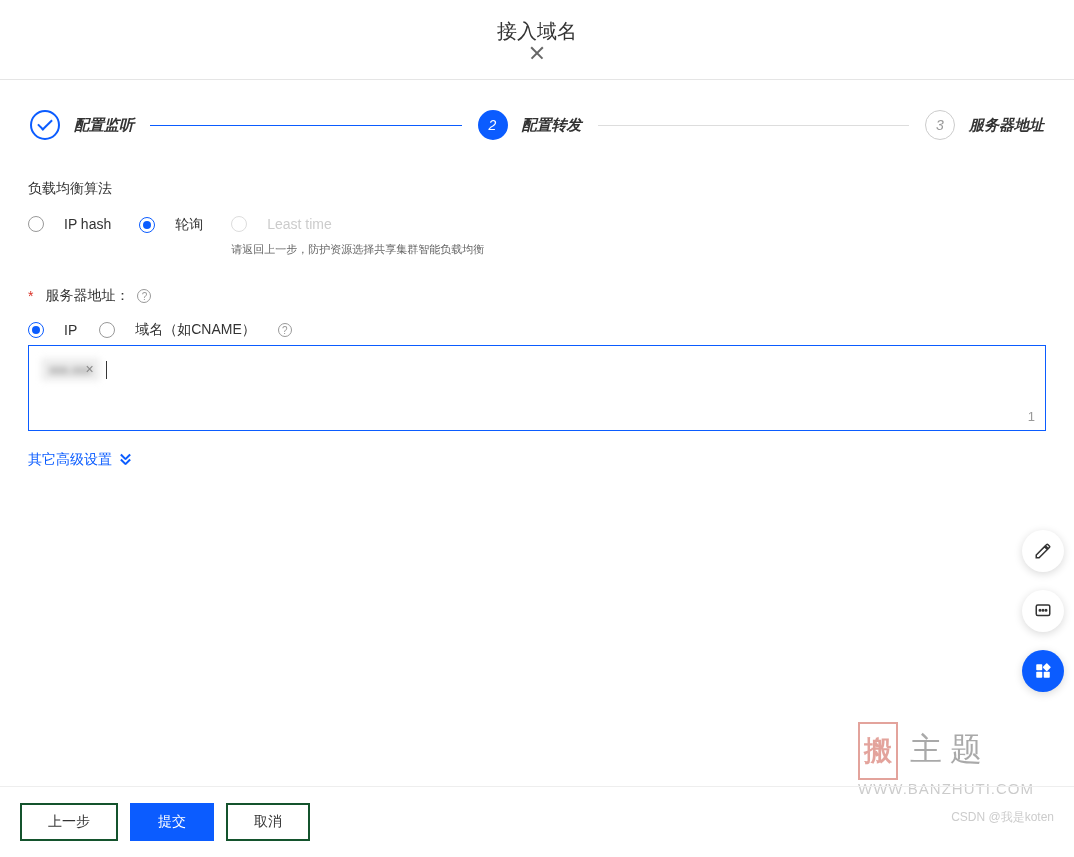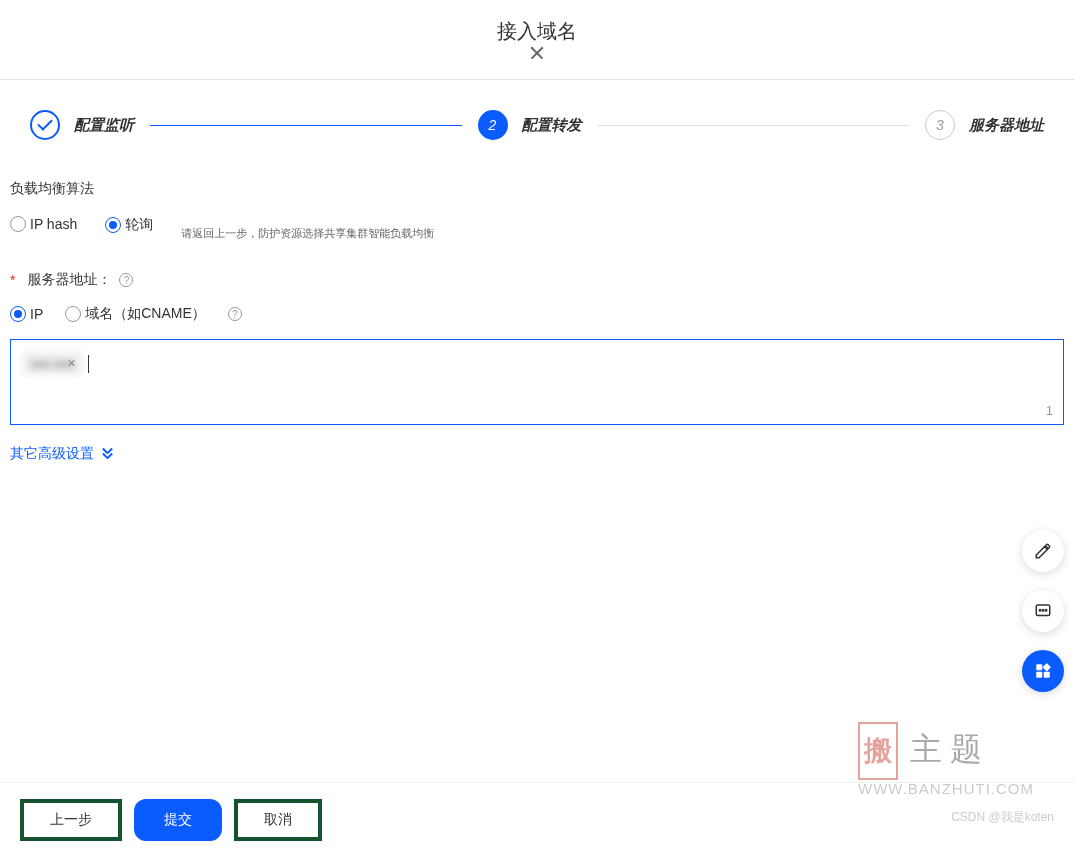--- a/index.html
+++ b/index.html
@@ -16,59 +16,59 @@
     .step { display: flex; align-items: center; font-style: italic; }
     .step-circle { width: 30px; height: 30px; border-radius: 50%; display: flex; align-items: center; justify-content: center; font-size: 14px; }
     .step-circle.done { border: 2px solid #0b5cff; color: #0b5cff; }
     .step-circle.active { background: #0b5cff; color: #fff; border: 2px solid #0b5cff; }
     .step-circle.pending { border: 1px solid #ccc; color: #999; background: #fff; }
     .step-label { margin-left: 14px; font-size: 15px; font-weight: 600; color: #333; }
     .step-line { flex: 1; height: 1px; background: #0b5cff; margin: 0 16px; }
     .step-line.gray { background: #ddd; }
     .check-icon { width: 14px; height: 8px; border-left: 2.5px solid #0b5cff; border-bottom: 2.5px solid #0b5cff; transform: rotate(-45deg); margin-top: -4px; }
     
-    .content { padding: 20px 10px; }
+    .content { padding: 20px 28px; }
     .section-label { font-size: 14px; color: #333; margin-bottom: 18px; }
     .required { color: #d93026; margin-right: 4px; }
     
     .radio-row { display: flex; align-items: flex-start; gap: 28px; margin-bottom: 30px; }
-    .radio-item { display: flex; align-items: center; gap: 4px; cursor: pointer; }
+    .radio-item { display: flex; align-items: center; gap: 20px; cursor: pointer; }
     .radio-outer { width: 16px; height: 16px; border: 1px solid #999; border-radius: 50%; display: flex; align-items: center; justify-content: center; }
     .radio-outer.selected { border-color: #0b5cff; }
     .radio-inner { width: 8px; height: 8px; background: #0b5cff; border-radius: 50%; }
     .radio-item.disabled .radio-outer { border-color: #ddd; }
     .radio-item.disabled .radio-label { color: #ccc; }
     .radio-label { font-size: 14px; color: #333; }
     .radio-hint { font-size: 11px; color: #666; margin-top: 10px; }
     .radio-col { display: flex; flex-direction: column; }
     
     .help-icon { width: 14px; height: 14px; border: 1px solid #999; border-radius: 50%; display: inline-flex; align-items: center; justify-content: center; font-size: 10px; color: #999; cursor: help; }
     
     .label-row { display: flex; align-items: center; gap: 8px; margin-bottom: 16px; }
     
-    .radio-row-2 { display: flex; align-items: center; gap: 22px; margin-bottom: 16px; }
+    .radio-row-2 { display: flex; align-items: center; gap: 22px; margin-bottom: 6px; }
     
     .tag-input-box { border: 1px solid #0b5cff; padding: 12px; min-height: 86px; position: relative; }
     .tag { display: inline-flex; align-items: center; background: #eee; border-radius: 3px; padding: 4px 8px; gap: 6px; filter: blur(3px); }
     .tag-text { font-size: 13px; color: #666; }
     .tag-close { font-size: 14px; color: #888; cursor: pointer; filter: blur(0); }
     .cursor-line { display: inline-block; width: 1px; height: 18px; background: #333; margin-left: 8px; vertical-align: middle; }
     .counter { position: absolute; bottom: 6px; right: 10px; font-size: 13px; color: #999; }
     
     .advanced-link { display: inline-flex; align-items: center; gap: 8px; color: #0b5cff; font-size: 14px; cursor: pointer; margin-top: 20px; }
     .chevron-down { width: 10px; height: 10px; position: relative; }
     .chevron-down::before, .chevron-down::after { content: ''; position: absolute; width: 7px; height: 1.5px; background: #0b5cff; top: 2px; }
     .chevron-down::before { left: 0; transform: rotate(45deg); }
     .chevron-down::after { left: 4px; transform: rotate(-45deg); }
     .chevron-down.second::before, .chevron-down.second::after { top: 7px; }
     .chevrons { position: relative; width: 12px; height: 12px; }
     
     .footer { position: absolute; bottom: 0; left: 0; right: 0; padding: 16px 20px; border-top: 1px solid #eee; display: flex; gap: 12px; align-items: center; }
-    .btn { padding: 8px 26px; font-size: 14px; border: 4px solid #14532d; background: #fff; cursor: pointer; color: #333; }
-    .btn.primary { background: #0b5cff; border-color: #0b5cff; color: #fff; border-radius: 12px; }
+    .btn { padding: 8px 26px; font-size: 14px; border: 2px solid #14532d; background: #fff; cursor: pointer; color: #333; }
+    .btn.primary { background: #0b5cff; border-color: #0b5cff; color: #fff; }
     
     .watermark { position: absolute; bottom: 60px; right: 40px; opacity: 0.5; pointer-events: none; }
     .watermark-box { border: 2px solid #c94a3b; padding: 8px 4px; font-size: 28px; color: #c94a3b; display: inline-block; font-weight: bold; }
     .watermark-text { font-size: 32px; color: #555; margin-left: 8px; letter-spacing: 8px; }
     .watermark-sub { font-size: 15px; color: #999; letter-spacing: 1px; display: block; text-align: right; }
     .csdn-watermark { position: absolute; bottom: 31px; right: 20px; font-size: 12px; color: #ccc; pointer-events: none; }
     
     .side-buttons { position: absolute; right: 10px; top: 530px; display: flex; flex-direction: column; gap: 18px; }
     .side-btn { width: 42px; height: 42px; border-radius: 50%; background: #fff; box-shadow: 0 2px 8px rgba(0,0,0,0.15); display: flex; align-items: center; justify-content: center; cursor: pointer; color: #333; }
     .side-btn.blue { background: #0b5cff; color: #fff; }
@@ -108,20 +108,24 @@
       <div class="radio-outer"></div>
       <span class="radio-label">IP hash</span>
     </div>
     <div class="radio-item">
       <div class="radio-outer selected">
           <div class="radio-inner"></div>
         </div>
       <span class="radio-label">轮询</span>
     </div>
     <div class="radio-col">
+      <div class="radio-item disabled">
+        <div class="radio-outer"></div>
+        <span class="radio-label">Least time</span>
+      </div>
       <div class="radio-hint">请返回上一步，防护资源选择共享集群智能负载均衡</div>
     </div>
   </div>
   
   <div class="label-row">
     <span class="required">*</span>
     <span class="section-label" style="margin-bottom:0">服务器地址：</span>
     <span class="help-icon">?</span>
   </div>
   

